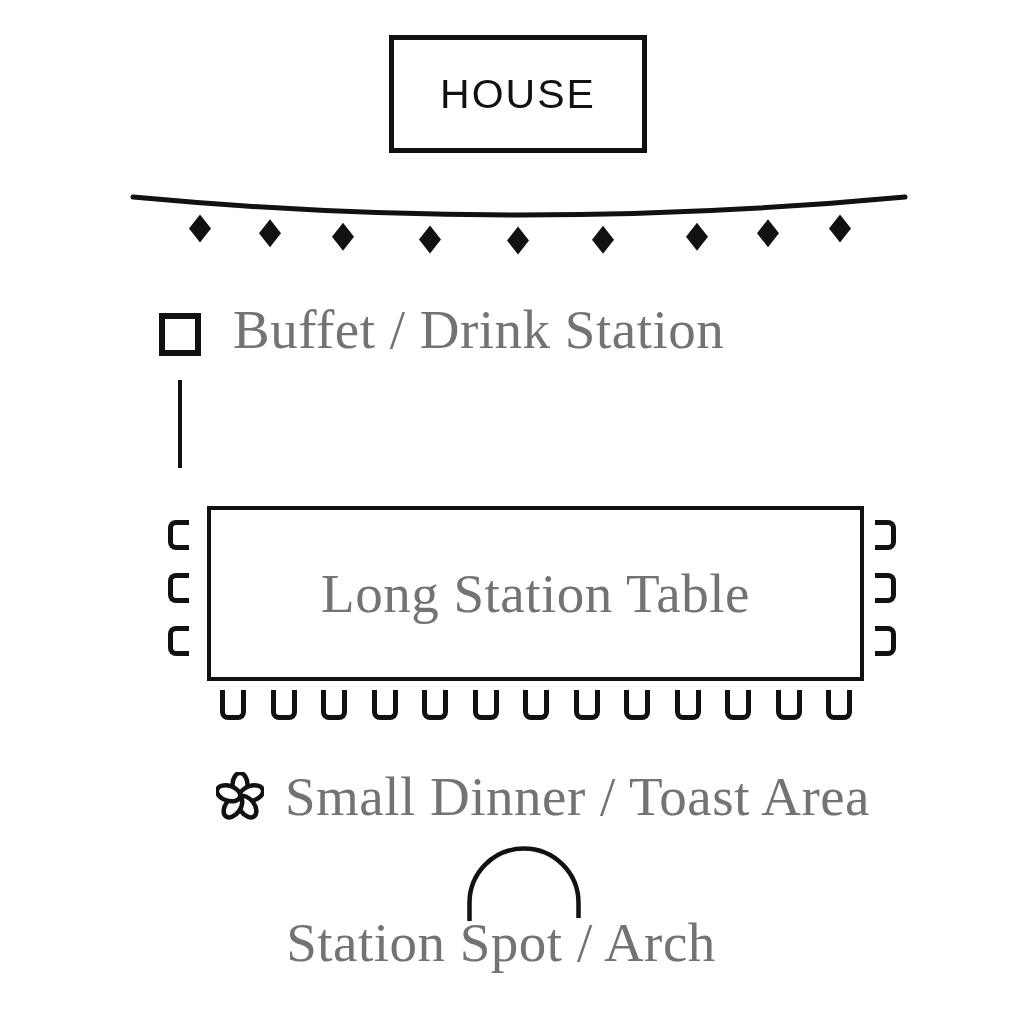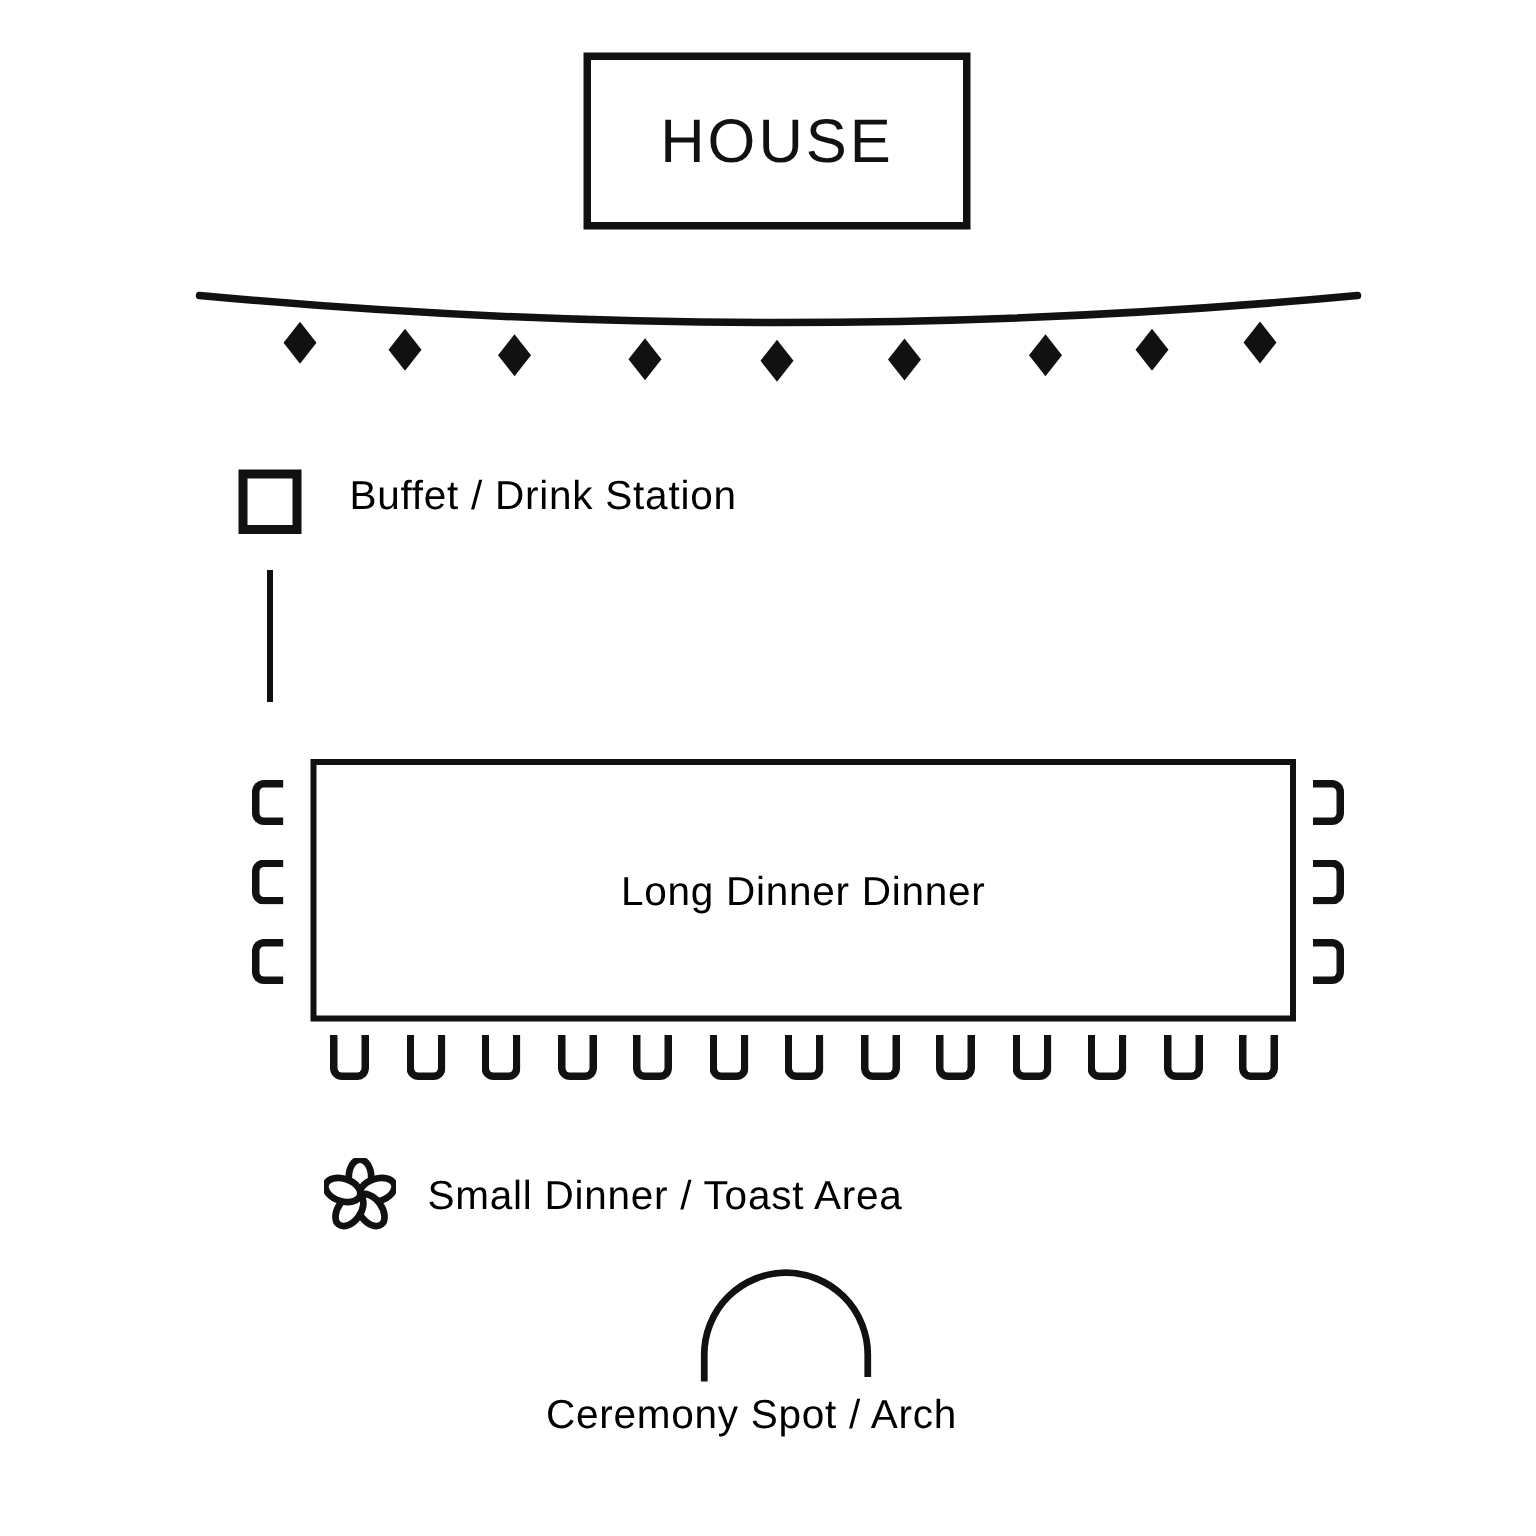--- a/index.html
+++ b/index.html
@@ -6,25 +6,26 @@
   #canvas{
     position:relative;
     width:940px;height:1024px;
     background:#ffffff;
     overflow:hidden;
     font-family:"Liberation Sans", sans-serif;
     color:#111111;
   }
   .label{
     position:absolute;
-    font-size:27px;
+    font-size:55px;
     line-height:44px;
-    color:#000000;
+    color:#737373;
     white-space:nowrap;
     letter-spacing:0.5px;
+    font-family:Liberation Serif, serif;
   }
   
   .house-box{
     position:absolute;
     left:389px;top:35px;
     width:248px;height:108px;
     border:5px solid #111111;
     display:flex;align-items:center;justify-content:center;
   }
   .house-label{
@@ -114,21 +115,21 @@
         <polygon points="840,214.39754422937528 851,228.39754422937528 840,242.39754422937528 829,228.39754422937528" fill="#111111"></polygon>
       </g>
   </svg>
 
   <div class="buffet-square"></div>
   <div class="label buffet-label">Buffet / Drink Station</div>
 
   <div class="connector-line"></div>
 
   <div class="table-rect">
-    <span class="label" style="position:static;">Long Dinner Dinner</span>
+    <span class="label" style="position:static;">Long Station Table</span>
   </div>
   <div class="seats-left">
       <div class="chair chair-left"></div>
       <div class="chair chair-left"></div>
       <div class="chair chair-left"></div>
     </div>
   <div class="seats-right">
       <div class="chair chair-right"></div>
       <div class="chair chair-right"></div>
       <div class="chair chair-right"></div>
@@ -156,15 +157,15 @@
       <ellipse cx="0" cy="-12" rx="7.5" ry="12" transform="rotate(144)"></ellipse>
       <ellipse cx="0" cy="-12" rx="7.5" ry="12" transform="rotate(216)"></ellipse>
       <ellipse cx="0" cy="-12" rx="7.5" ry="12" transform="rotate(288)"></ellipse>
     </g>
   </svg>
   <div class="label dance-label">Small Dinner / Toast Area</div>
 
   <svg class="arch-svg" viewBox="455 840 140 90">
     <path d="M 469.5 921 L 469.5 903 A 54.5 54.5 0 0 1 578.5 903 L 578.5 918" fill="none" stroke="#111111" stroke-width="4.5" stroke-linecap="butt"></path>
   </svg>
-  <div class="label ceremony-label">Ceremony Spot / Arch</div>
+  <div class="label ceremony-label">Station Spot / Arch</div>
 
 </div>
 
 </body></html>

